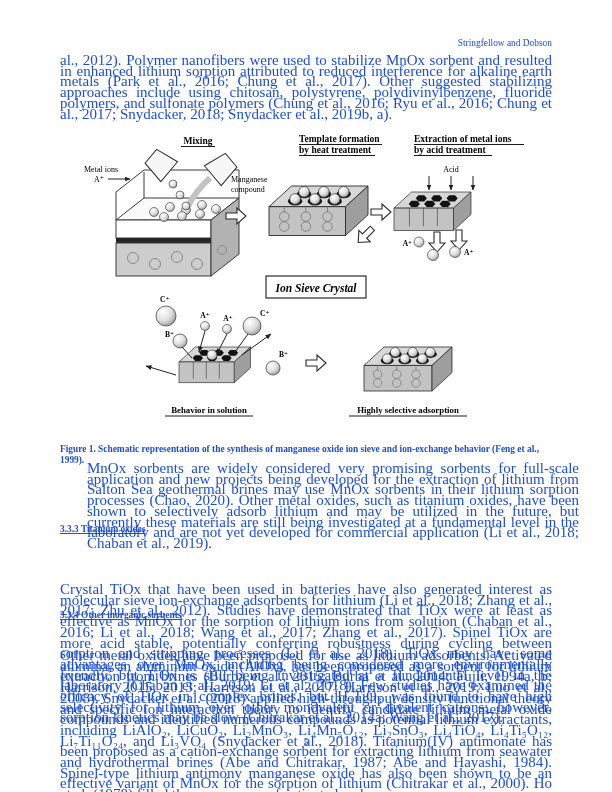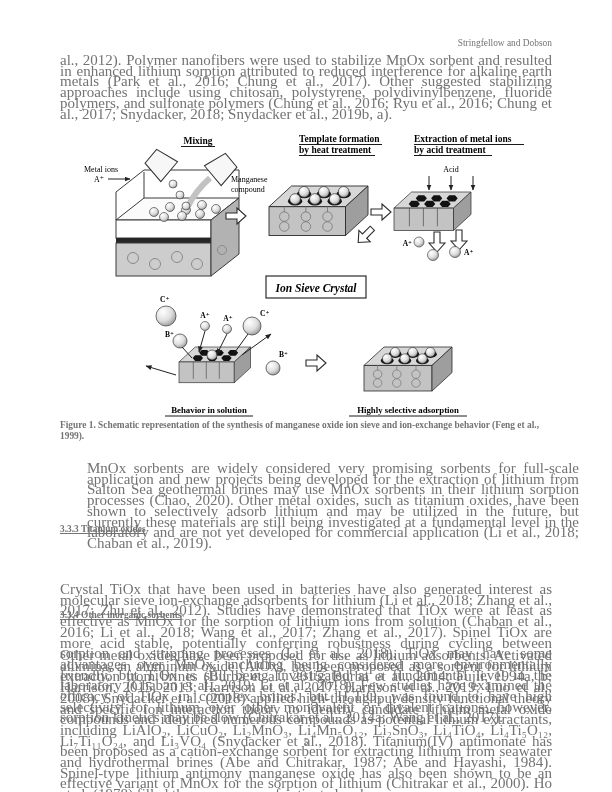--- a/index.html
+++ b/index.html
@@ -1,22 +1,22 @@
 <!DOCTYPE html>
 <html><head>
 <meta charset="utf-8">
 <style>
   html,body{margin:0;padding:0;background:#ffffff;}
   .page{position:relative;width:612px;height:792px;background:#ffffff;overflow:hidden;
-        font-family:"Liberation Serif","DejaVu Serif",serif;color:#737373;}
+        font-family:"Liberation Serif","DejaVu Serif",serif;color:#1d4ed8;}
   .running-head{position:absolute;top:38px;right:60px;font-size:9.4px;}
   .body-para{position:absolute;left:60px;width:492px;margin:0;text-align:justify;
              font-size:15px;line-height:10.7px;}
   .para1{top:55px;}
-  .caption{position:absolute;left:60px;width:492px;top:420px;margin:0;font-weight:bold;
+  .caption{position:absolute;left:60px;width:492px;top:444px;margin:0;font-weight:bold;
            font-size:9.4px;line-height:10.7px;}
   .para2{top:463px;margin-left:27px;}
   .subheading{position:absolute;left:60px;margin:0;font-size:9.4px;font-weight:bold;
               text-decoration:underline;line-height:10.7px;}
   .h333{top:524px;}
   .para3{top:540px;margin-top:44px;}
   .h334{top:610px;}
   .para4{top:650px;}
   .page-number{position:absolute;top:737px;left:0;width:612px;text-align:center;font-size:9.4px;}
   .figure-svg{position:absolute;top:128px;left:76px;}

